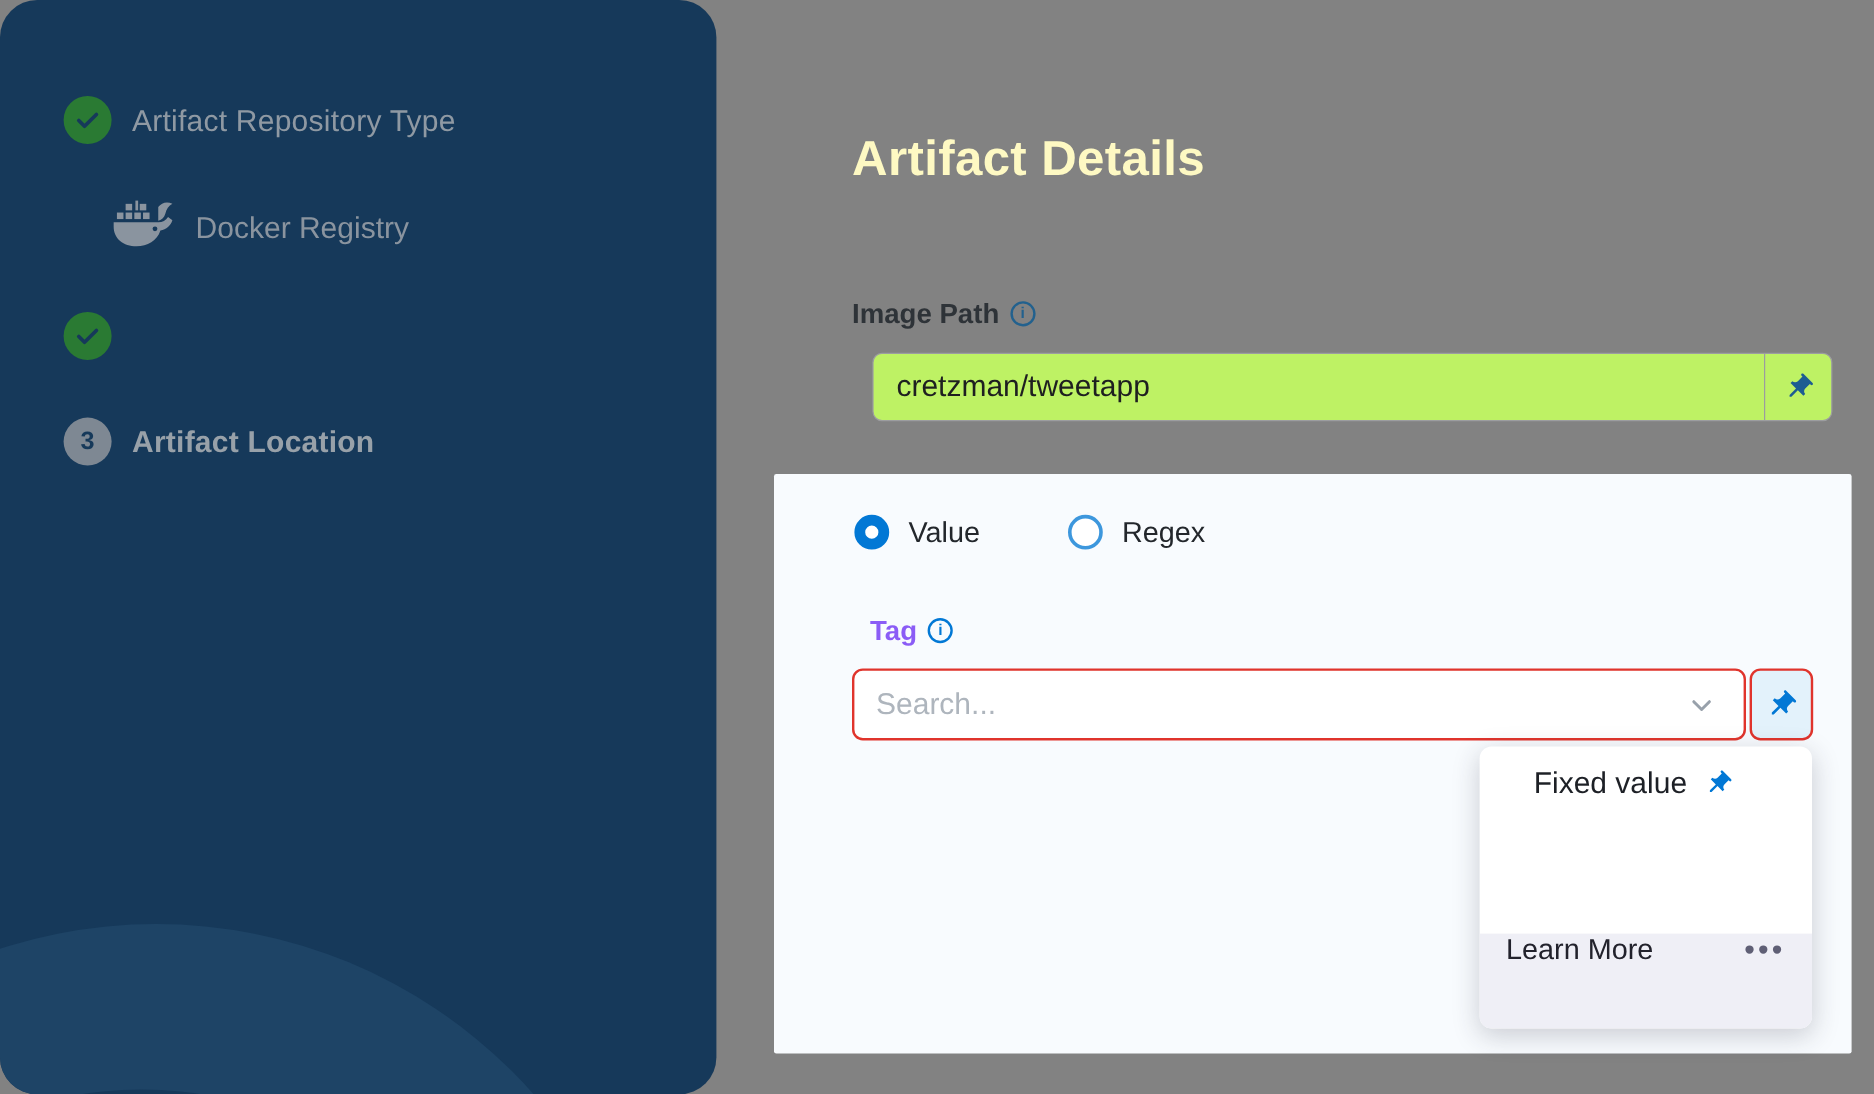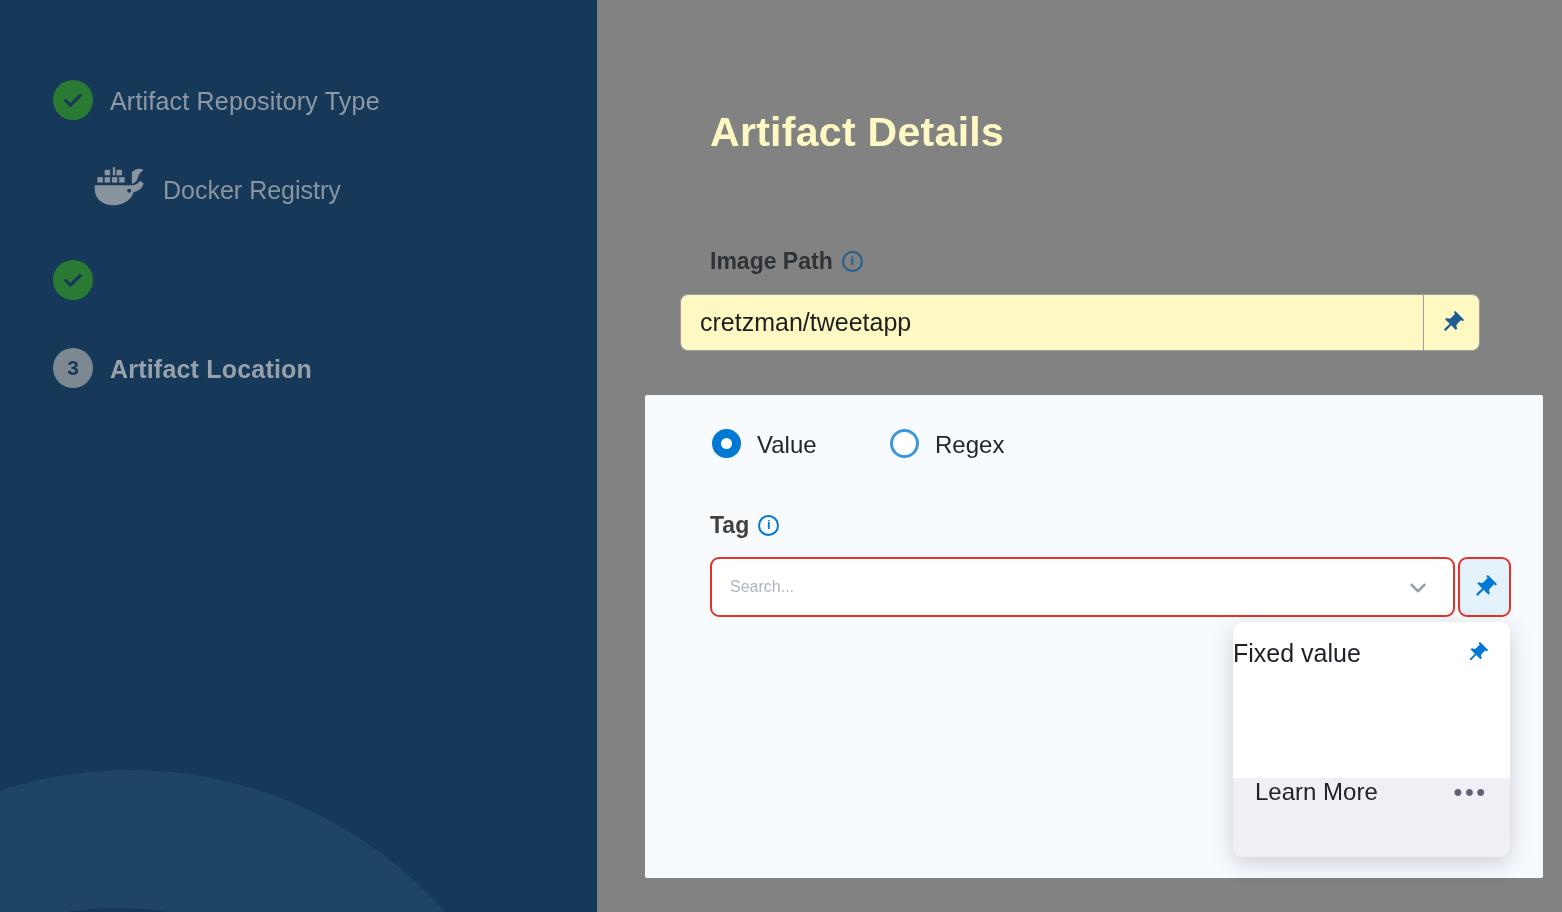--- a/index.html
+++ b/index.html
@@ -4,21 +4,21 @@
 <style>
   html,body{margin:0;padding:0;background:#5a5a5a;}
   .stage{
     position:relative;width:1562px;height:912px;overflow:hidden;
     font-family:"Liberation Sans","DejaVu Sans",sans-serif;
     background:var(--c-overlay-gray,#828282);
   }
   
   .sidebar{
     position:absolute;left:0;top:0;width:597px;height:912px;
-    background:var(--c-sidebar,#16395a);overflow:hidden;z-index:1;
+    background:var(--c-sidebar,#16395a);overflow:hidden;z-index:1;border-radius:31px;
   }
   .sidebar .arc-outer{
     position:absolute;left:-290px;top:770px;width:840px;height:840px;
     border-radius:50%;background:var(--c-sidebar-arc,#1e4466);
   }
   .sidebar .arc-inner{
     position:absolute;left:-212px;top:908px;width:660px;height:660px;
     border-radius:50%;background:var(--c-sidebar,#16395a);
   }
   .step{position:absolute;left:0;width:597px;height:48px;cursor:pointer;}
@@ -41,22 +41,22 @@
     color:#fef9c3;letter-spacing:.3px;z-index:2;
   }
   .field-label-row{position:absolute;left:710px;top:248px;z-index:2;display:flex;align-items:center;}
   .field-label{font-size:23px;font-weight:600;color:#2e3338;}
   .info-icon{
     display:inline-block;box-sizing:border-box;width:21px;height:21px;margin-left:9px;
     border:2px solid #22618e;border-radius:50%;color:#22618e;
     font-size:13px;font-weight:bold;text-align:center;line-height:16px;cursor:pointer;
   }
   .imagepath-input{
-    position:absolute;left:680px;top:294px;width:800px;height:57px;box-sizing:border-box;
-    background:#fef9c3;border:1px solid #9c9da0;border-radius:8px;z-index:2;
+    position:absolute;left:727px;top:294px;width:800px;height:57px;box-sizing:border-box;
+    background:#bef264;border:1px solid #9c9da0;border-radius:8px;z-index:2;
   }
   .imagepath-input input{
     position:absolute;left:0;top:0;width:726px;height:100%;border:none;background:transparent;
     font-family:inherit;font-size:25px;color:#1e1f20;padding:0 0 0 19px;outline:none;
   }
   .imagepath-pin{
     position:absolute;right:0;top:0;width:55px;height:100%;
     border-left:1px solid #9c9da0;display:flex;align-items:center;justify-content:center;
     cursor:pointer;
   }
@@ -66,47 +66,47 @@
     position:absolute;left:645px;top:395px;width:898px;height:483px;
     background:var(--c-panel-bg,#f8fbfe);z-index:3;border-radius:2px;
   }
   .radio-row{position:absolute;left:67px;top:34px;height:30px;}
   .radio{position:absolute;top:0;box-sizing:border-box;width:29px;height:29px;border-radius:50%;
     background:#fff;cursor:pointer;}
   .radio.selected{border:9px solid var(--c-blue,#0278d5);}
   .radio.unselected{border:3px solid #3d97dd;}
   .radio-label{position:absolute;top:2px;font-size:24px;color:#23272c;cursor:pointer;}
   .tag-label-row{position:absolute;left:65px;top:117px;display:flex;align-items:center;}
-  .tag-label{font-size:23px;font-weight:600;color:#404040;}
+  .tag-label{font-size:23px;font-weight:600;color:#8b5cf6;margin-left:15px;}
   .info-icon.bright{border-color:var(--c-blue,#0278d5);color:var(--c-blue,#0278d5);}
   .tag-input{
     position:absolute;left:65px;top:162px;width:745px;height:60px;box-sizing:border-box;
     background:#ffffff;border:2px solid var(--c-red,#e0342c);border-radius:9px;
   }
   .tag-input input{
     position:absolute;left:0;top:0;width:670px;height:100%;border:none;background:transparent;
-    font-family:inherit;font-size:16px;color:#3c4248;padding:0 0 0 18px;outline:none;
+    font-family:inherit;font-size:25px;color:#3c4248;padding:0 0 0 18px;outline:none;
   }
   .tag-input input::placeholder{color:#aeb5bd;opacity:1;}
   .tag-chevron{position:absolute;right:22px;top:16px;width:26px;height:26px;cursor:pointer;}
   .pin-button{
     position:absolute;left:813px;top:162px;width:53px;height:60px;box-sizing:border-box;
     background:#e3f2fb;border:2px solid var(--c-red,#e0342c);border-radius:9px;
     display:flex;align-items:center;justify-content:center;cursor:pointer;
   }
   .pin-button svg{width:27px;height:27px;fill:var(--c-blue,#0278d5);transform:rotate(45deg);}
   
   .menu{
     position:absolute;left:588px;top:227px;width:277px;height:235px;
     background:#ffffff;border-radius:10px;
     box-shadow:0 6px 22px rgba(40,41,61,.22);overflow:hidden;
   }
   .menu-items{padding-top:7px;}
   .menu-item{
-    height:48px;display:flex;align-items:center;justify-content:space-between;
+    height:48px;display:flex;align-items:center;justify-content:center;
     padding-right:18px;cursor:pointer;
   }
   .menu-item-label{font-size:25px;color:#1d2026;}
   .menu-item .mi-icon{width:30px;margin-left:11px;display:flex;justify-content:center;}
   .mi-icon svg{width:24px;height:24px;fill:var(--c-blue,#0278d5);transform:rotate(45deg);}
   .icon-sigma{color:var(--c-purple,#7d57e8);font-size:24px;font-weight:bold;}
   .icon-sigma sup{font-size:14px;font-style:italic;}
   .icon-fx{color:var(--c-orange,#ff5c2b);font-size:23px;font-style:italic;font-weight:600;}
   .icon-fx sub{font-size:13px;}
   .menu-footer{

